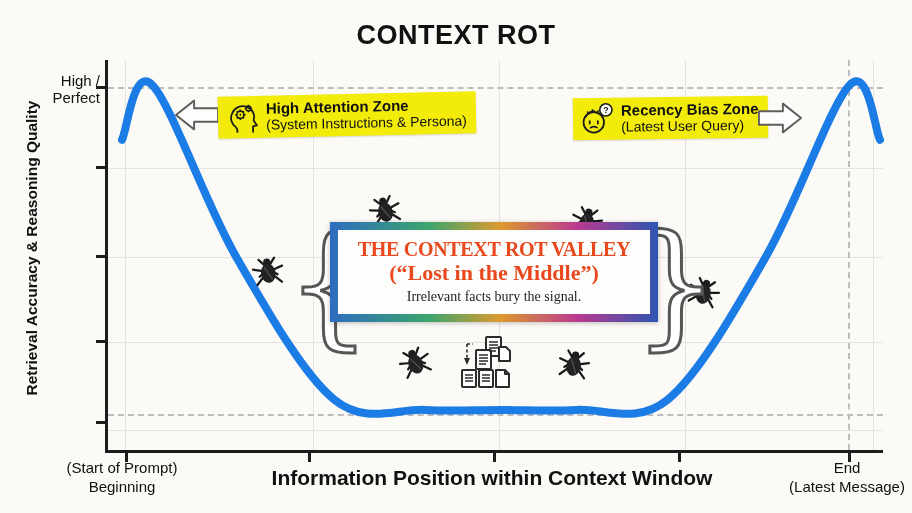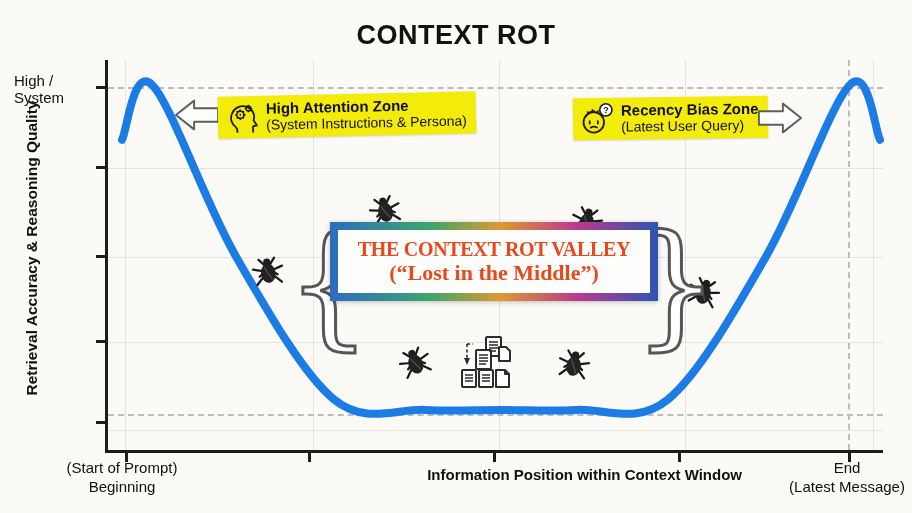--- a/index.html
+++ b/index.html
@@ -13,24 +13,24 @@
   .gv{position:absolute;top:0;bottom:0;width:1px;background:#e4e3de;}
   .gh{position:absolute;left:0;right:0;height:1px;background:#e4e3de;}
   .dash-h{position:absolute;left:0;right:0;border-top:2px dashed #bdbdbd;}
   .dash-v{position:absolute;top:0;bottom:0;border-left:2px dashed #bdbdbd;}
   .tick-y{position:absolute;left:-12px;width:9px;height:3px;background:#1c1c1c;}
   .tick-x{position:absolute;bottom:-12px;width:3px;height:9px;background:#1c1c1c;}
   .curve-svg{position:absolute;left:0;top:0;overflow:visible;z-index:2;}
   
   .y-title{position:absolute;left:-168px;top:239px;width:400px;text-align:center;
            font-weight:bold;font-size:15.5px;transform:rotate(-90deg);}
-  .ylab{position:absolute;left:14px;width:86px;font-size:15px;line-height:17px;}
+  .ylab{position:absolute;left:14px;width:86px;text-align:right;font-size:15px;line-height:17px;}
   .xlab{position:absolute;width:170px;text-align:center;font-size:15px;line-height:19px;}
-  .x-title{position:absolute;left:242px;top:466px;width:500px;text-align:right;
-           font-weight:bold;font-size:15px;}
+  .x-title{position:absolute;left:242px;top:466px;width:500px;text-align:center;
+           font-weight:bold;font-size:21px;}
   
   .zone{position:absolute;display:flex;align-items:center;gap:6px;background:#f3ec0b;
         padding:3px 9px 3px 6px;z-index:6;box-shadow:0 1px 2px rgba(0,0,0,.15);}
   .zone-left{left:218px;top:94px;transform:rotate(-1.2deg);}
   .zone-right{left:573px;top:97px;transform:rotate(-0.8deg);}
   .zone-text{line-height:17px;font-size:14px;white-space:nowrap;}
   .zone-title{font-weight:bold;font-size:15px;}
   .zone-ic{width:36px;height:36px;flex:0 0 auto;}
   .arrow{position:absolute;z-index:6;}
   
@@ -97,21 +97,21 @@
 </svg>
 
 <div class="stage">
 
   <div class="page-title">CONTEXT ROT</div>
 
   <div class="y-title">Retrieval Accuracy &amp; Reasoning Quality</div>
 
   <div class="ylab" style="top:72px">
     <div>High /</div>
-    <div>System</div>
+    <div>Perfect</div>
   </div>
 
   <div class="plot">
 
     <div class="gv" style="left:17px"></div>
     <div class="gv" style="left:205px"></div>
     <div class="gv" style="left:391px"></div>
     <div class="gv" style="left:577px"></div>
     <div class="gv" style="left:765px"></div>
     <div class="gh" style="top:108px"></div>
@@ -176,20 +176,21 @@
     <polygon points="46,18 27,3 27,11 2,11 2,25 27,25 27,33" fill="#fdfdfb" stroke="#5e5e5e" stroke-width="2" stroke-linejoin="round"></polygon>
   </svg>
 
   <div class="brace" style="left:286px;top:201px">{</div>
   <div class="brace" style="left:633px;top:201px">}</div>
 
   <div class="valley-wrap">
     <div class="valley-inner">
       <div class="valley-title">THE CONTEXT ROT VALLEY</div>
       <div class="valley-sub">(“Lost in the Middle”)</div>
+      <div class="valley-cap">Irrelevant facts bury the signal.</div>
     </div>
   </div>
 
   <svg class="bug" style="left:367px;top:192px;transform:rotate(-14deg)" viewBox="0 0 32 32">
       <use href="#bug"></use>
     </svg>
   <svg class="bug" style="left:569px;top:203px;transform:rotate(12deg)" viewBox="0 0 32 32">
       <use href="#bug"></use>
     </svg>
   <svg class="bug" style="left:250px;top:253px;transform:rotate(-8deg)" viewBox="0 0 32 32">

